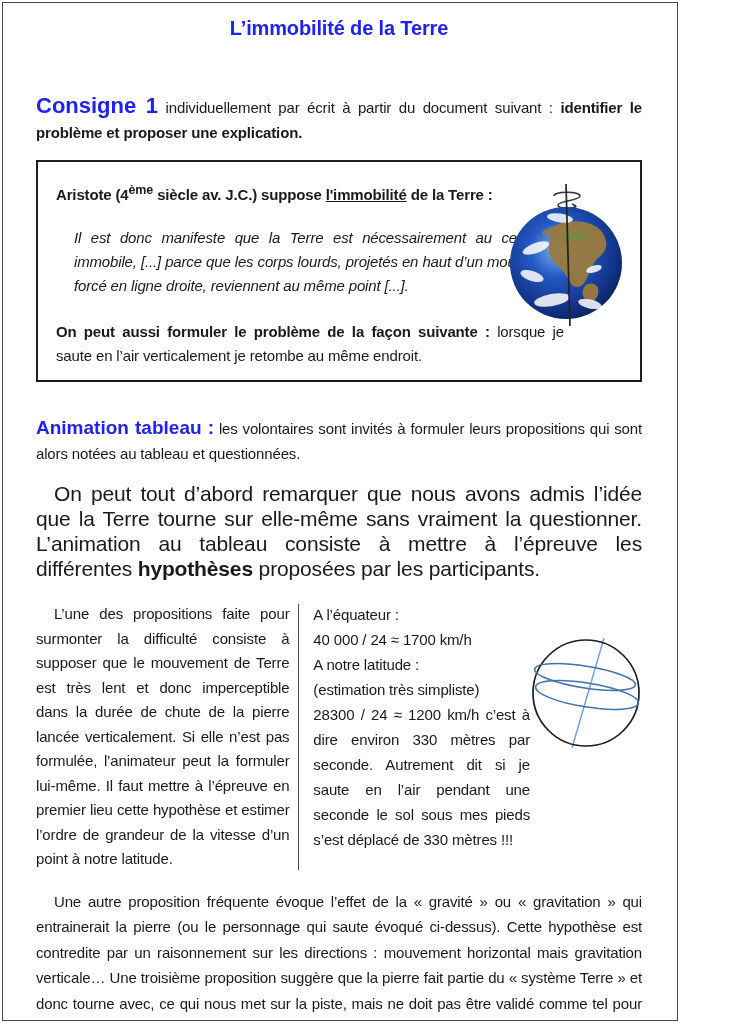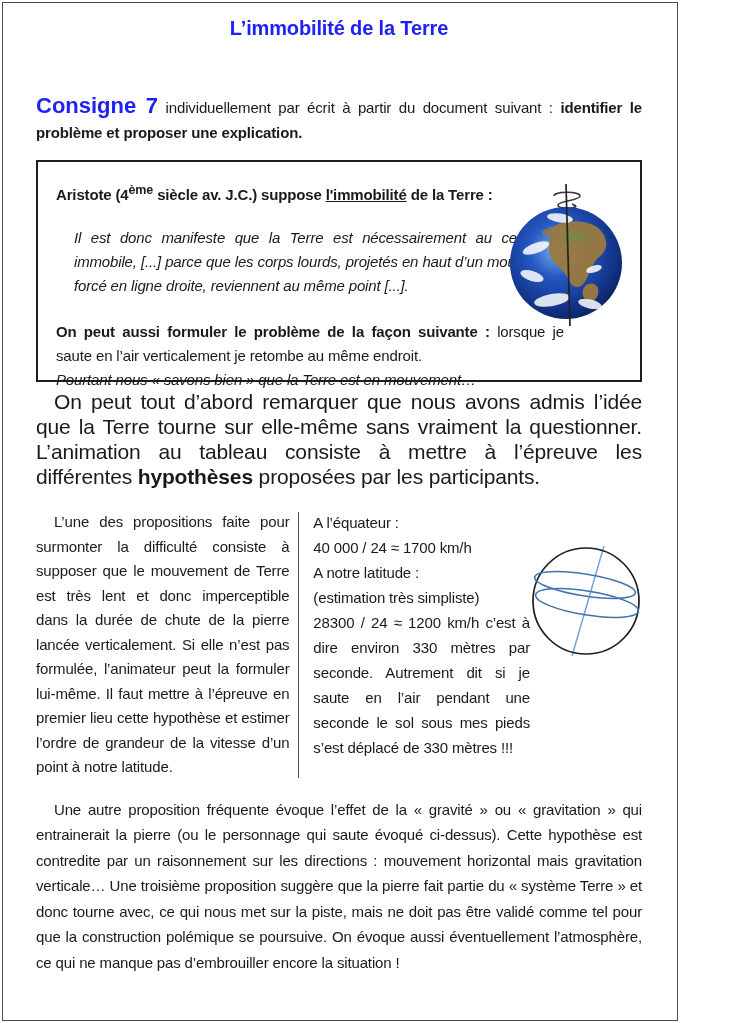--- a/index.html
+++ b/index.html
@@ -54,28 +54,28 @@
 </style>
 </head>
 <body>
 
 <div class="page">
   <div class="frame"></div>
   <div class="content">
 
     <h1 class="title">L’immobilité de la Terre</h1>
 
-    <p class="consigne"><span class="lead">Consigne 7</span><span> individuellement par écrit à partir du document suivant : </span><span class="b">identifier le problème et proposer une explication.</span></p>
+    <p class="consigne"><span class="lead">Consigne 1</span><span> individuellement par écrit à partir du document suivant : </span><span class="b">identifier le problème et proposer une explication.</span></p>
 
     <div class="box">
       <div class="box-text">
         <div class="b"><span>Aristote (4</span><sup>ème</sup><span> siècle av. J.C.) suppose </span><span class="u">l'immobilité</span><span> de la Terre :</span></div>
         <p class="box-quote">Il est donc manifeste que la Terre est nécessairement au centre et immobile, [...] parce que les corps lourds, projetés en haut d’un mouvement forcé en ligne droite, reviennent au même point [...].</p>
         <p class="box-problem"><span class="b">On peut aussi formuler le problème de la façon suivante :</span><span> lorsque je saute en l’air verticalement je retombe au même endroit.</span><br>
-          <span class="i">Pourtant nous « savons bien » que la Terre est en mouvement…</span></p>
+          </p>
       </div>
 
       <div class="earth-wrap">
         <svg width="130" height="160" viewBox="0 0 130 160">
           <defs>
             <radialGradient id="ocean" cx="42%" cy="38%" r="70%">
               <stop offset="0%" stop-color="#7fb2e8"></stop>
               <stop offset="35%" stop-color="#2458c4"></stop>
               <stop offset="75%" stop-color="#123387"></stop>
               <stop offset="100%" stop-color="#091d55"></stop>
@@ -105,20 +105,21 @@
             <ellipse cx="88" cy="130" rx="12" ry="4.5" transform="rotate(12 88 130)"></ellipse>
             <ellipse cx="58" cy="44" rx="13" ry="4.5" transform="rotate(8 58 44)"></ellipse>
             <ellipse cx="92" cy="95" rx="8" ry="3.5" transform="rotate(-16 92 95)"></ellipse>
           </g>
 
           <line x1="64" y1="10" x2="68" y2="152" stroke="#222" stroke-width="1.7"></line>
         </svg>
       </div>
     </div>
 
+    <p class="animation"><span class="lead">Animation tableau :</span><span> les volontaires sont invités à formuler leurs propositions qui sont alors notées au tableau et questionnées.</span></p>
 
 
     <p class="intro"><span>On peut tout d’abord remarquer que nous avons admis l’idée que la Terre tourne sur elle-même sans vraiment la questionner. L’animation au tableau consiste à mettre à l’épreuve les différentes </span><span class="b">hypothèses</span><span> proposées par les participants.</span></p>
 
     <div class="columns">
       <div class="col-left">L’une des propositions faite pour surmonter la difficulté consiste à supposer que le mouvement de Terre est très lent et donc imperceptible dans la durée de chute de la pierre lancée verticalement. Si elle n’est pas formulée, l’animateur peut la formuler lui-même. Il faut mettre à l’épreuve en premier lieu cette hypothèse et estimer l’ordre de grandeur de la vitesse d’un point à notre latitude.</div>
       <div class="divider"></div>
       <div class="col-mid">
         <div>A l’équateur :</div>
         <div>40 000 / 24 ≈ 1700 km/h</div>

